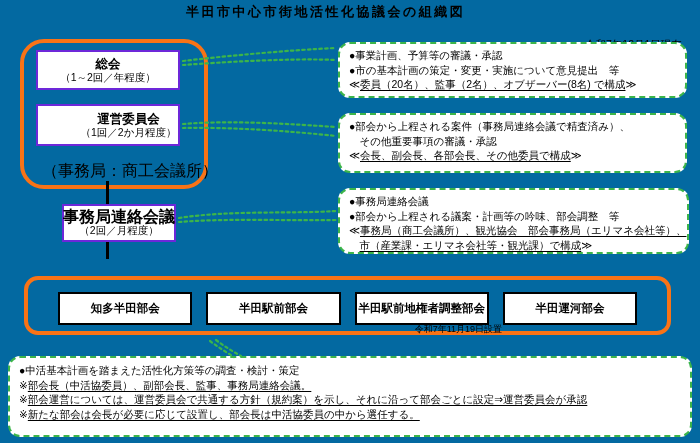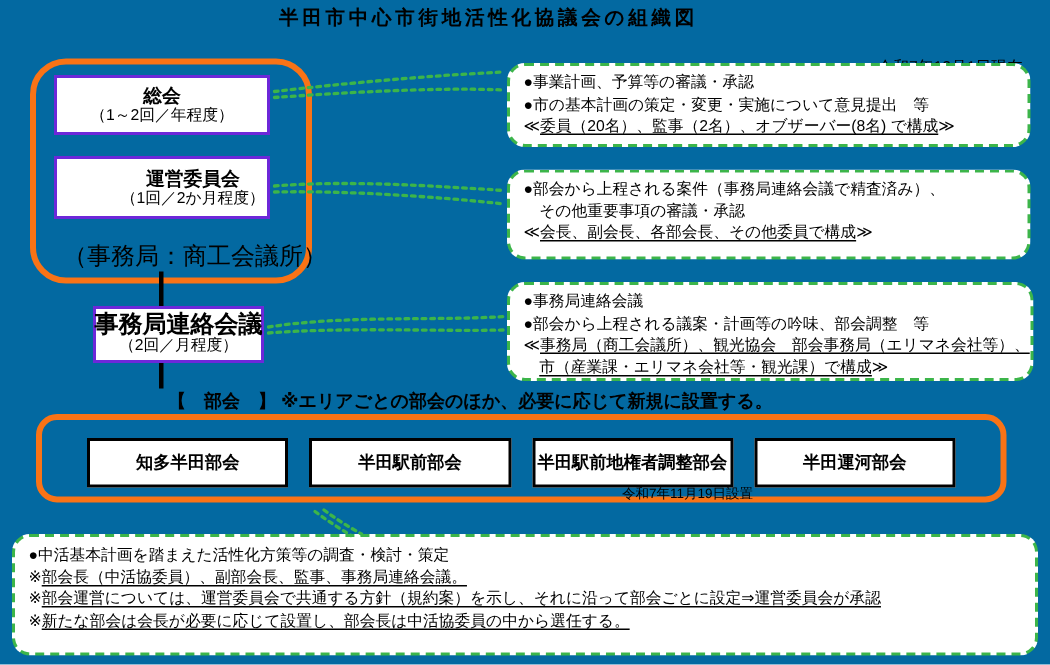--- a/index.html
+++ b/index.html
@@ -74,21 +74,20 @@
 
   <div class="abs vline" id="vline-a"></div>
 
   <div class="abs black-box" id="jimu-box">
     <div class="box-name" style="font-size:16px;">事務局連絡会議</div>
     <div class="box-freq">（2回／月程度）</div>
   </div>
 
   <div class="abs vline" id="vline-b"></div>
 
-  <div class="abs bukai-heading">【　部会　】 ※エリアごとの部会のほか、必要に応じて新規に設置する。</div>
 
   <div class="abs blue-round" id="bukai-container">
 
   <div class="bukai-box">
         <span>知多半田部会</span>
       </div>
       <div class="bukai-box">
         <span>半田駅前部会</span>
       </div>
       <div class="bukai-box">

